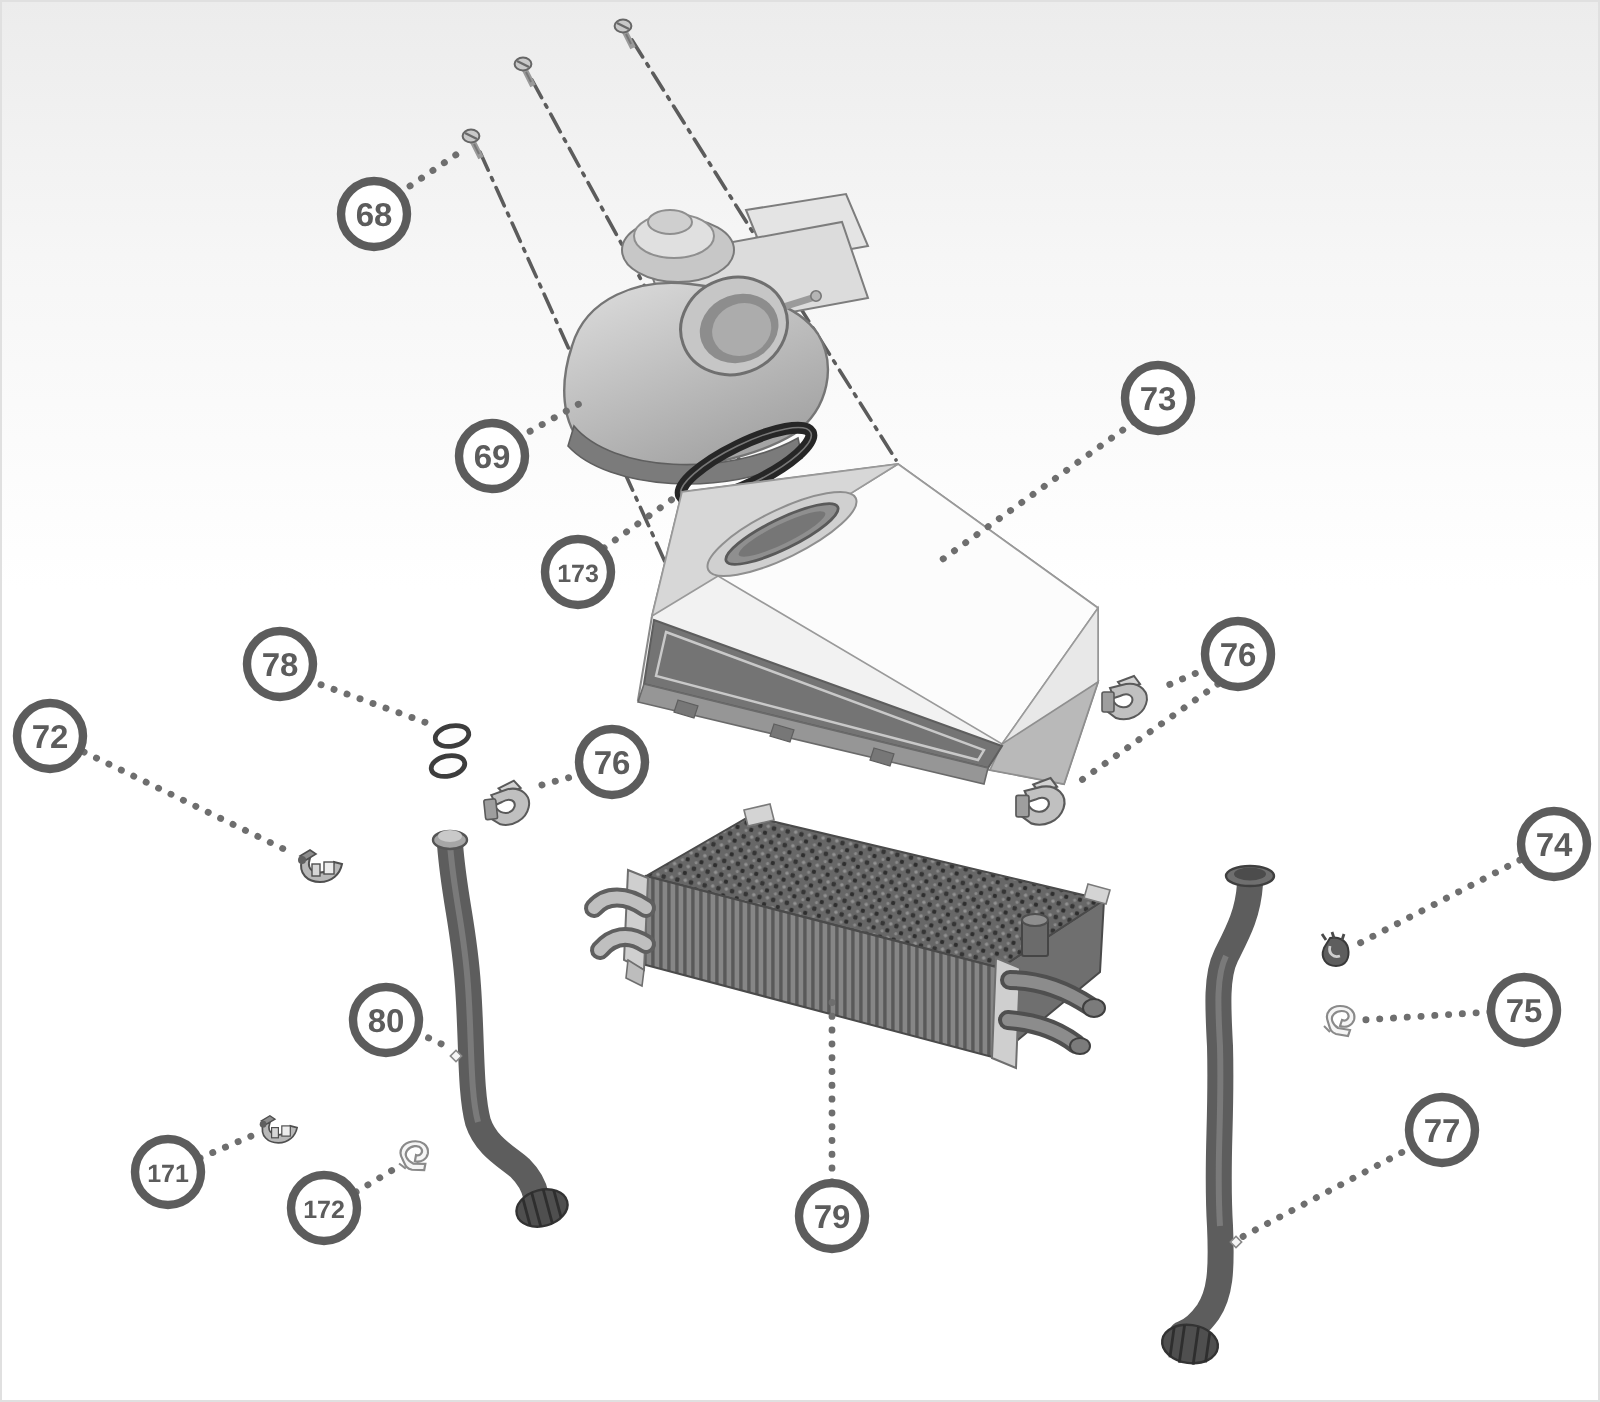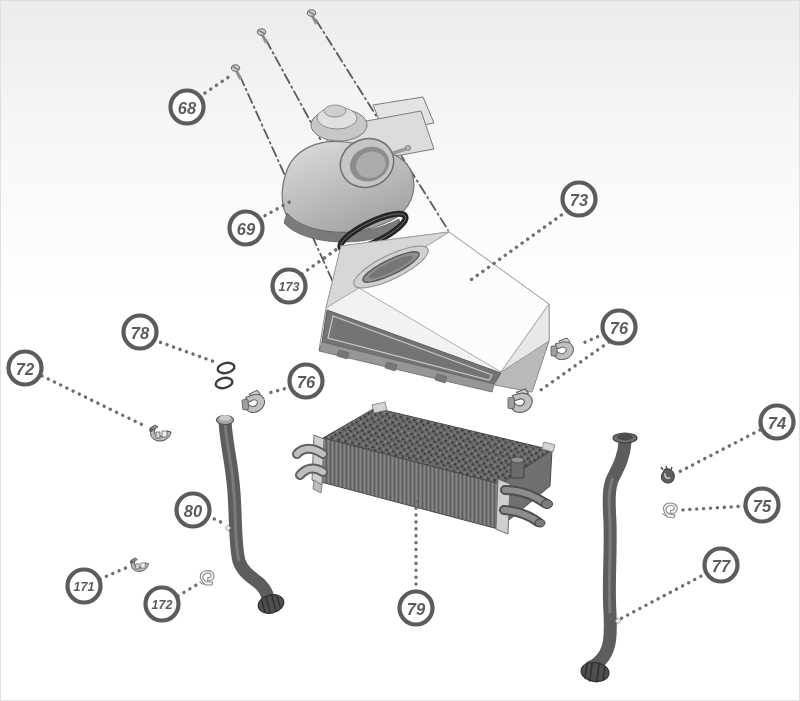--- a/index.html
+++ b/index.html
@@ -2,21 +2,20 @@
 <html><head>
 <meta charset="utf-8">
 <style>
   html,body{margin:0;padding:0;background:#ffffff;}
   .stage{
     position:relative;width:800px;height:701px;box-sizing:border-box;
     border:1px solid #e0e0e0;
     background:linear-gradient(180deg,#ececec 0%,#f6f6f6 18%,#ffffff 42%,#ffffff 100%);
     font-family:"Liberation Sans",sans-serif;
     overflow:hidden;
-    font-style:italic;
   }
   .stage svg{position:absolute;left:0;top:0;}
   .callout-text{font-family:"Liberation Sans","DejaVu Sans",sans-serif;font-weight:bold;}
 </style>
 </head>
 <body>
 
 <div class="stage">
 <svg id="diagram-svg" width="800" height="701" viewBox="0 0 800 701">
   <defs>

